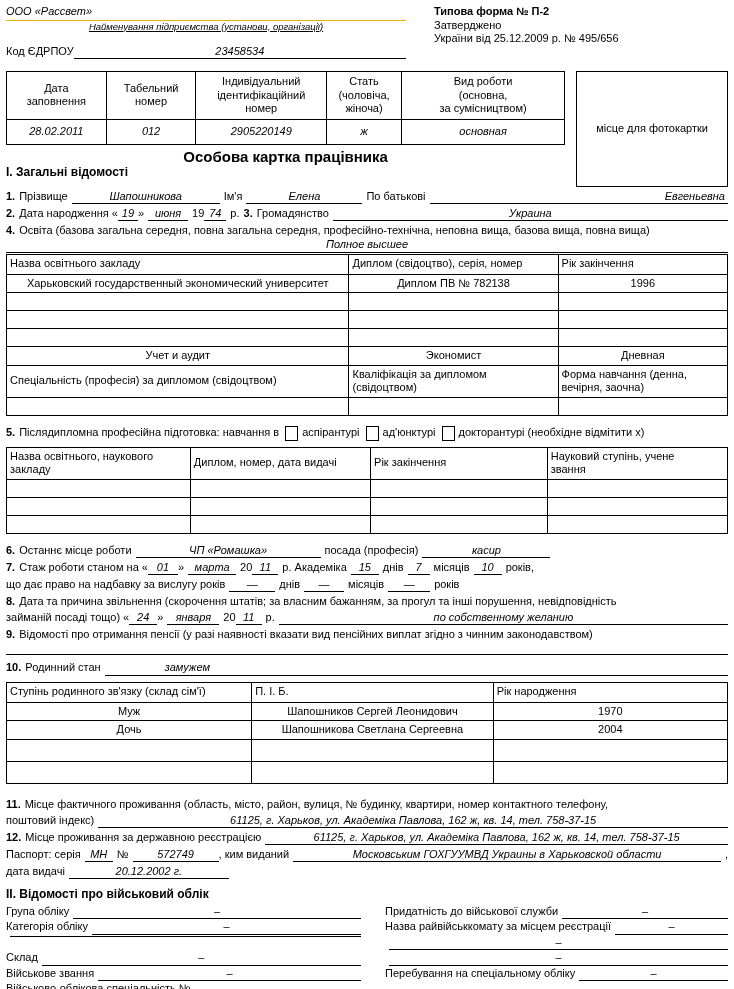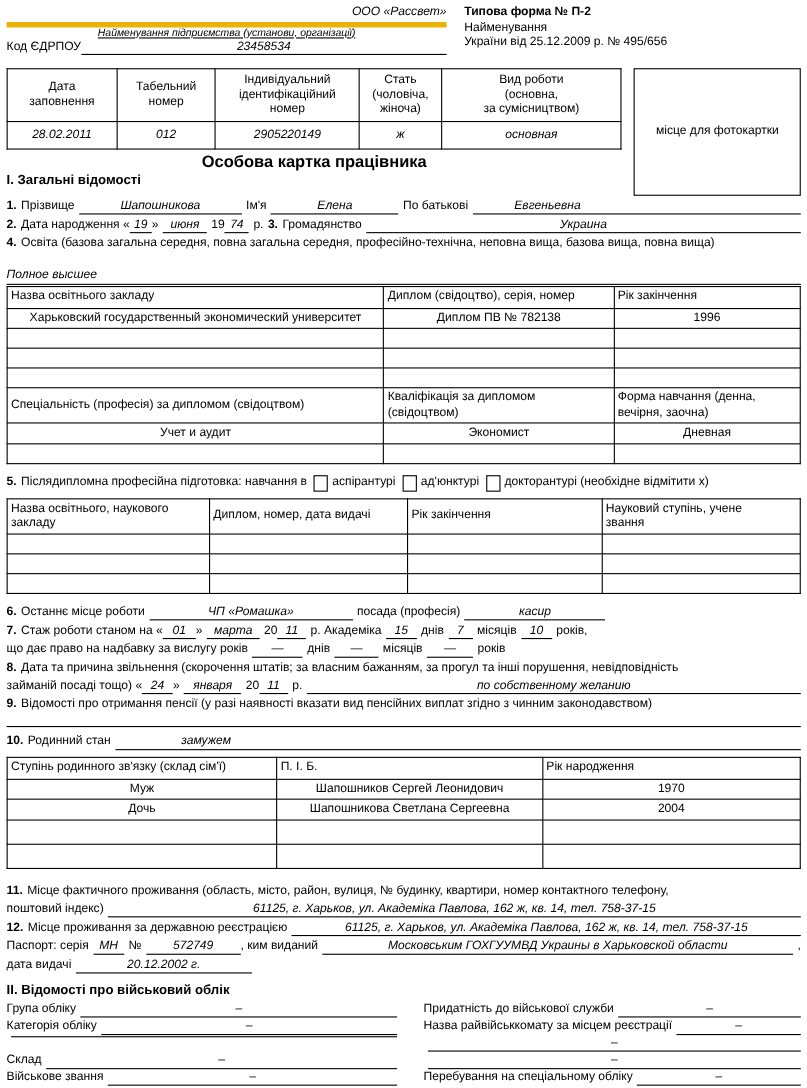--- a/index.html
+++ b/index.html
@@ -6,25 +6,25 @@
   html, body { margin: 0; padding: 0; background: #fff; }
   .page {
     width: 734px; min-height: 989px; margin: 0 auto; padding: 5px 6px 6px 6px;
     background: #fff; color: #000;
     font-family: "Liberation Sans", sans-serif;
     font-size: 11px; line-height: 13.5px;
   }
   
   .hdr { display: flex; align-items: flex-start; }
   .hdr-left { width: 400px; }
-  .org-name { font-style: italic; text-align: right; border-bottom: 5px solid #eab308; padding-bottom: 1px; }
+  .org-name { font-style: italic; text-align: left; border-bottom: 1px solid #eab308; padding-bottom: 1px; }
   .org-caption { font-style: italic; font-size: 9.5px; text-align: center; line-height: 11px; text-decoration: underline; }
-  .code-line { display: flex; align-items: baseline; margin-top: 0; }
+  .code-line { display: flex; align-items: baseline; margin-top: 13px; }
   .code-line .fill { flex: 1; }
-  .hdr-right { margin-left: 16px; flex: 1; line-height: 13.5px; }
+  .hdr-right { margin-left: 28px; flex: 1; line-height: 13.5px; }
   .form-no { font-weight: bold; }
   
   .top-row { display: flex; margin-top: 12px; }
   .top-left { width: 560px; }
   .tbl { border-collapse: collapse; width: 100%; }
   .tbl th, .tbl td { border: 1px solid #000; padding: 2px 3px; font-weight: normal; }
   .top-table th { white-space: pre-line; text-align: center; vertical-align: middle; padding: 3px 2px; }
   .top-table td { text-align: center; font-style: italic; height: 25px; vertical-align: middle; }
   .photo-box { width: 152px; height: 116px; border: 1px solid #000; margin-left: 11px;
                display: flex; align-items: center; justify-content: center; text-align: center; }
@@ -33,21 +33,21 @@
   
   .fline { display: flex; align-items: baseline; margin-top: 2.5px; }
   .fline > span { margin-right: 4px; }
   .fline > span:last-child { margin-right: 0; }
   .num { font-weight: bold; white-space: nowrap; }
   .lbl { white-space: nowrap; }
   .lblw { white-space: normal; }
   .fill { border-bottom: 1px solid #000; font-style: italic; text-align: center;
           padding: 0 3px; white-space: nowrap; min-width: 24px; }
   .grow { flex: 1; }
-  .fill-line { border-bottom: 1px solid #000; font-style: italic; margin-top: 16px; }
+  .fill-line { border-bottom: 1px solid #000; font-style: italic; text-align: center; margin-top: 1px; }
   .rule { border-bottom: 1px solid #000; height: 14px; }
   .cbx { width: 13px; height: 15px; border: 1px solid #000; display: inline-block;
          align-self: center; margin: 0 2px; flex: none; }
   
   .etable { margin-top: 1px; }
   .etable th { text-align: left; vertical-align: middle; white-space: pre-line; height: 20px; }
   .etable td { height: 18px; text-align: center; vertical-align: middle; }
   .etable td.val { }
   .mt6 { margin-top: 6px; }
   .mt10 { margin-top: 10px; }
@@ -68,21 +68,21 @@
     <div class="hdr-left">
       <div class="org-name">ООО «Рассвет»</div>
       <div class="org-caption">Найменування підприємства (установи, організації)</div>
       <div class="code-line">
         <span class="lbl">Код ЄДРПОУ</span>
         <span class="fill">23458534</span>
       </div>
     </div>
     <div class="hdr-right">
       <div class="form-no">Типова форма № П-2</div>
-      <div>Найменування</div>
+      <div>Затверджено</div>
       <div>України від 25.12.2009 р. № 495/656</div>
     </div>
   </div>
 
   <div class="top-row">
     <div class="top-left">
       <table class="tbl top-table">
         <colgroup>
           <col style="width:100px">
             <col style="width:90px">
@@ -123,21 +123,21 @@
     </div>
   </div>
 
   <div class="fline">
     <span class="num">1.</span>
     <span class="lbl">Прізвище</span>
     <span class="fill" style="min-width:148px">Шапошникова</span>
     <span class="lbl">Ім'я</span>
     <span class="fill" style="min-width:116px">Елена</span>
     <span class="lbl">По батькові</span>
-    <span class="fill grow" style="text-align:left;padding-left:38px">Евгеньевна</span>
+    <span class="fill grow" style="text-align:right;padding-left:38px">Евгеньевна</span>
   </div>
 
   <div class="fline">
     <span class="num">2.</span>
     <span class="lbl" style="margin-right:0">Дата народження «</span>
     <span class="fill" style="min-width:20px;margin-right:0">19</span>
     <span class="lbl">»</span>
     <span class="fill" style="min-width:40px">июня</span>
     <span class="lbl" style="margin-right:0">19</span>
     <span class="fill" style="min-width:22px">74</span>
@@ -179,30 +179,30 @@
           <td></td>
           <td></td>
           <td></td>
         </tr>
     <tr>
           <td></td>
           <td></td>
           <td></td>
         </tr>
     <tr>
+      <td class="val">Учет и аудит</td>
+      <td class="val">Экономист</td>
+      <td class="val">Дневная</td>
+    </tr>
+    <tr>
       <th style="height:32px">Спеціальність (професія) за дипломом (свідоцтвом)</th>
       <th>Кваліфікація за дипломом
 (свідоцтвом)</th>
       <th>Форма навчання (денна,
 вечірня, заочна)</th>
-    </tr>
-    <tr>
-      <td class="val">Учет и аудит</td>
-      <td class="val">Экономист</td>
-      <td class="val">Дневная</td>
     </tr>
     <tr>
           <td></td>
           <td></td>
           <td></td>
         </tr>
   </tbody>
     </table>
 
   <div class="fline mt10">

